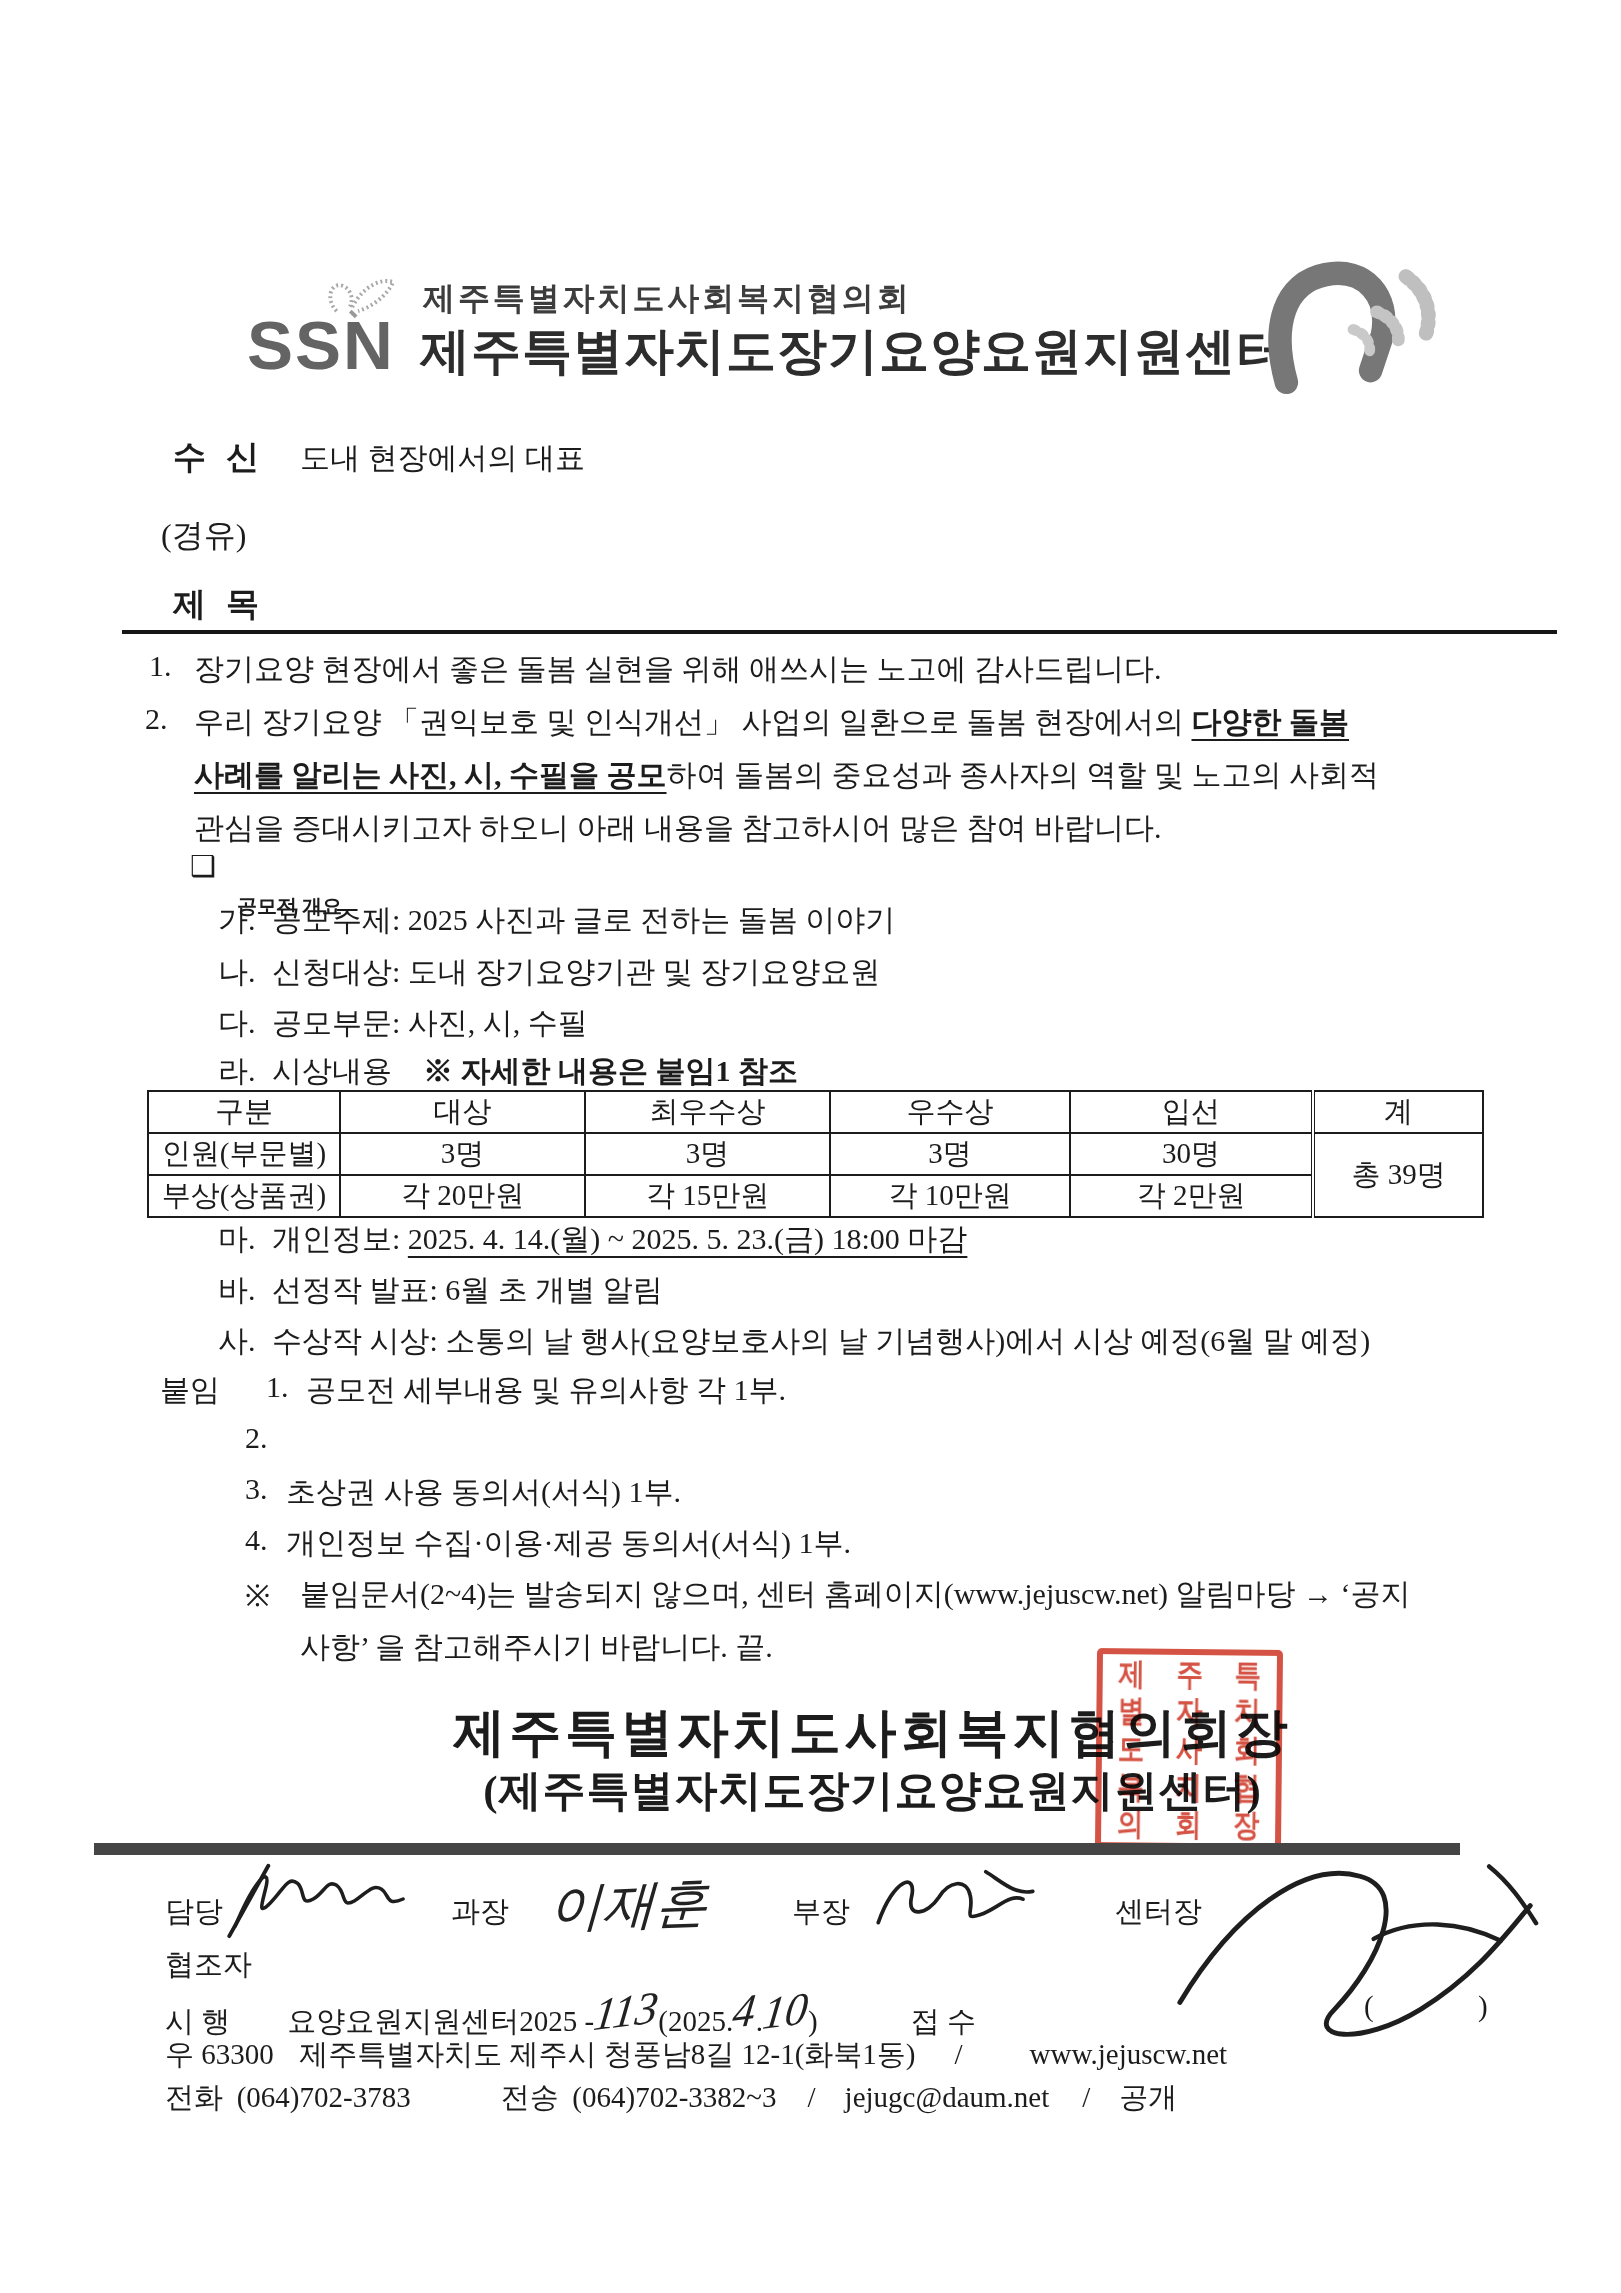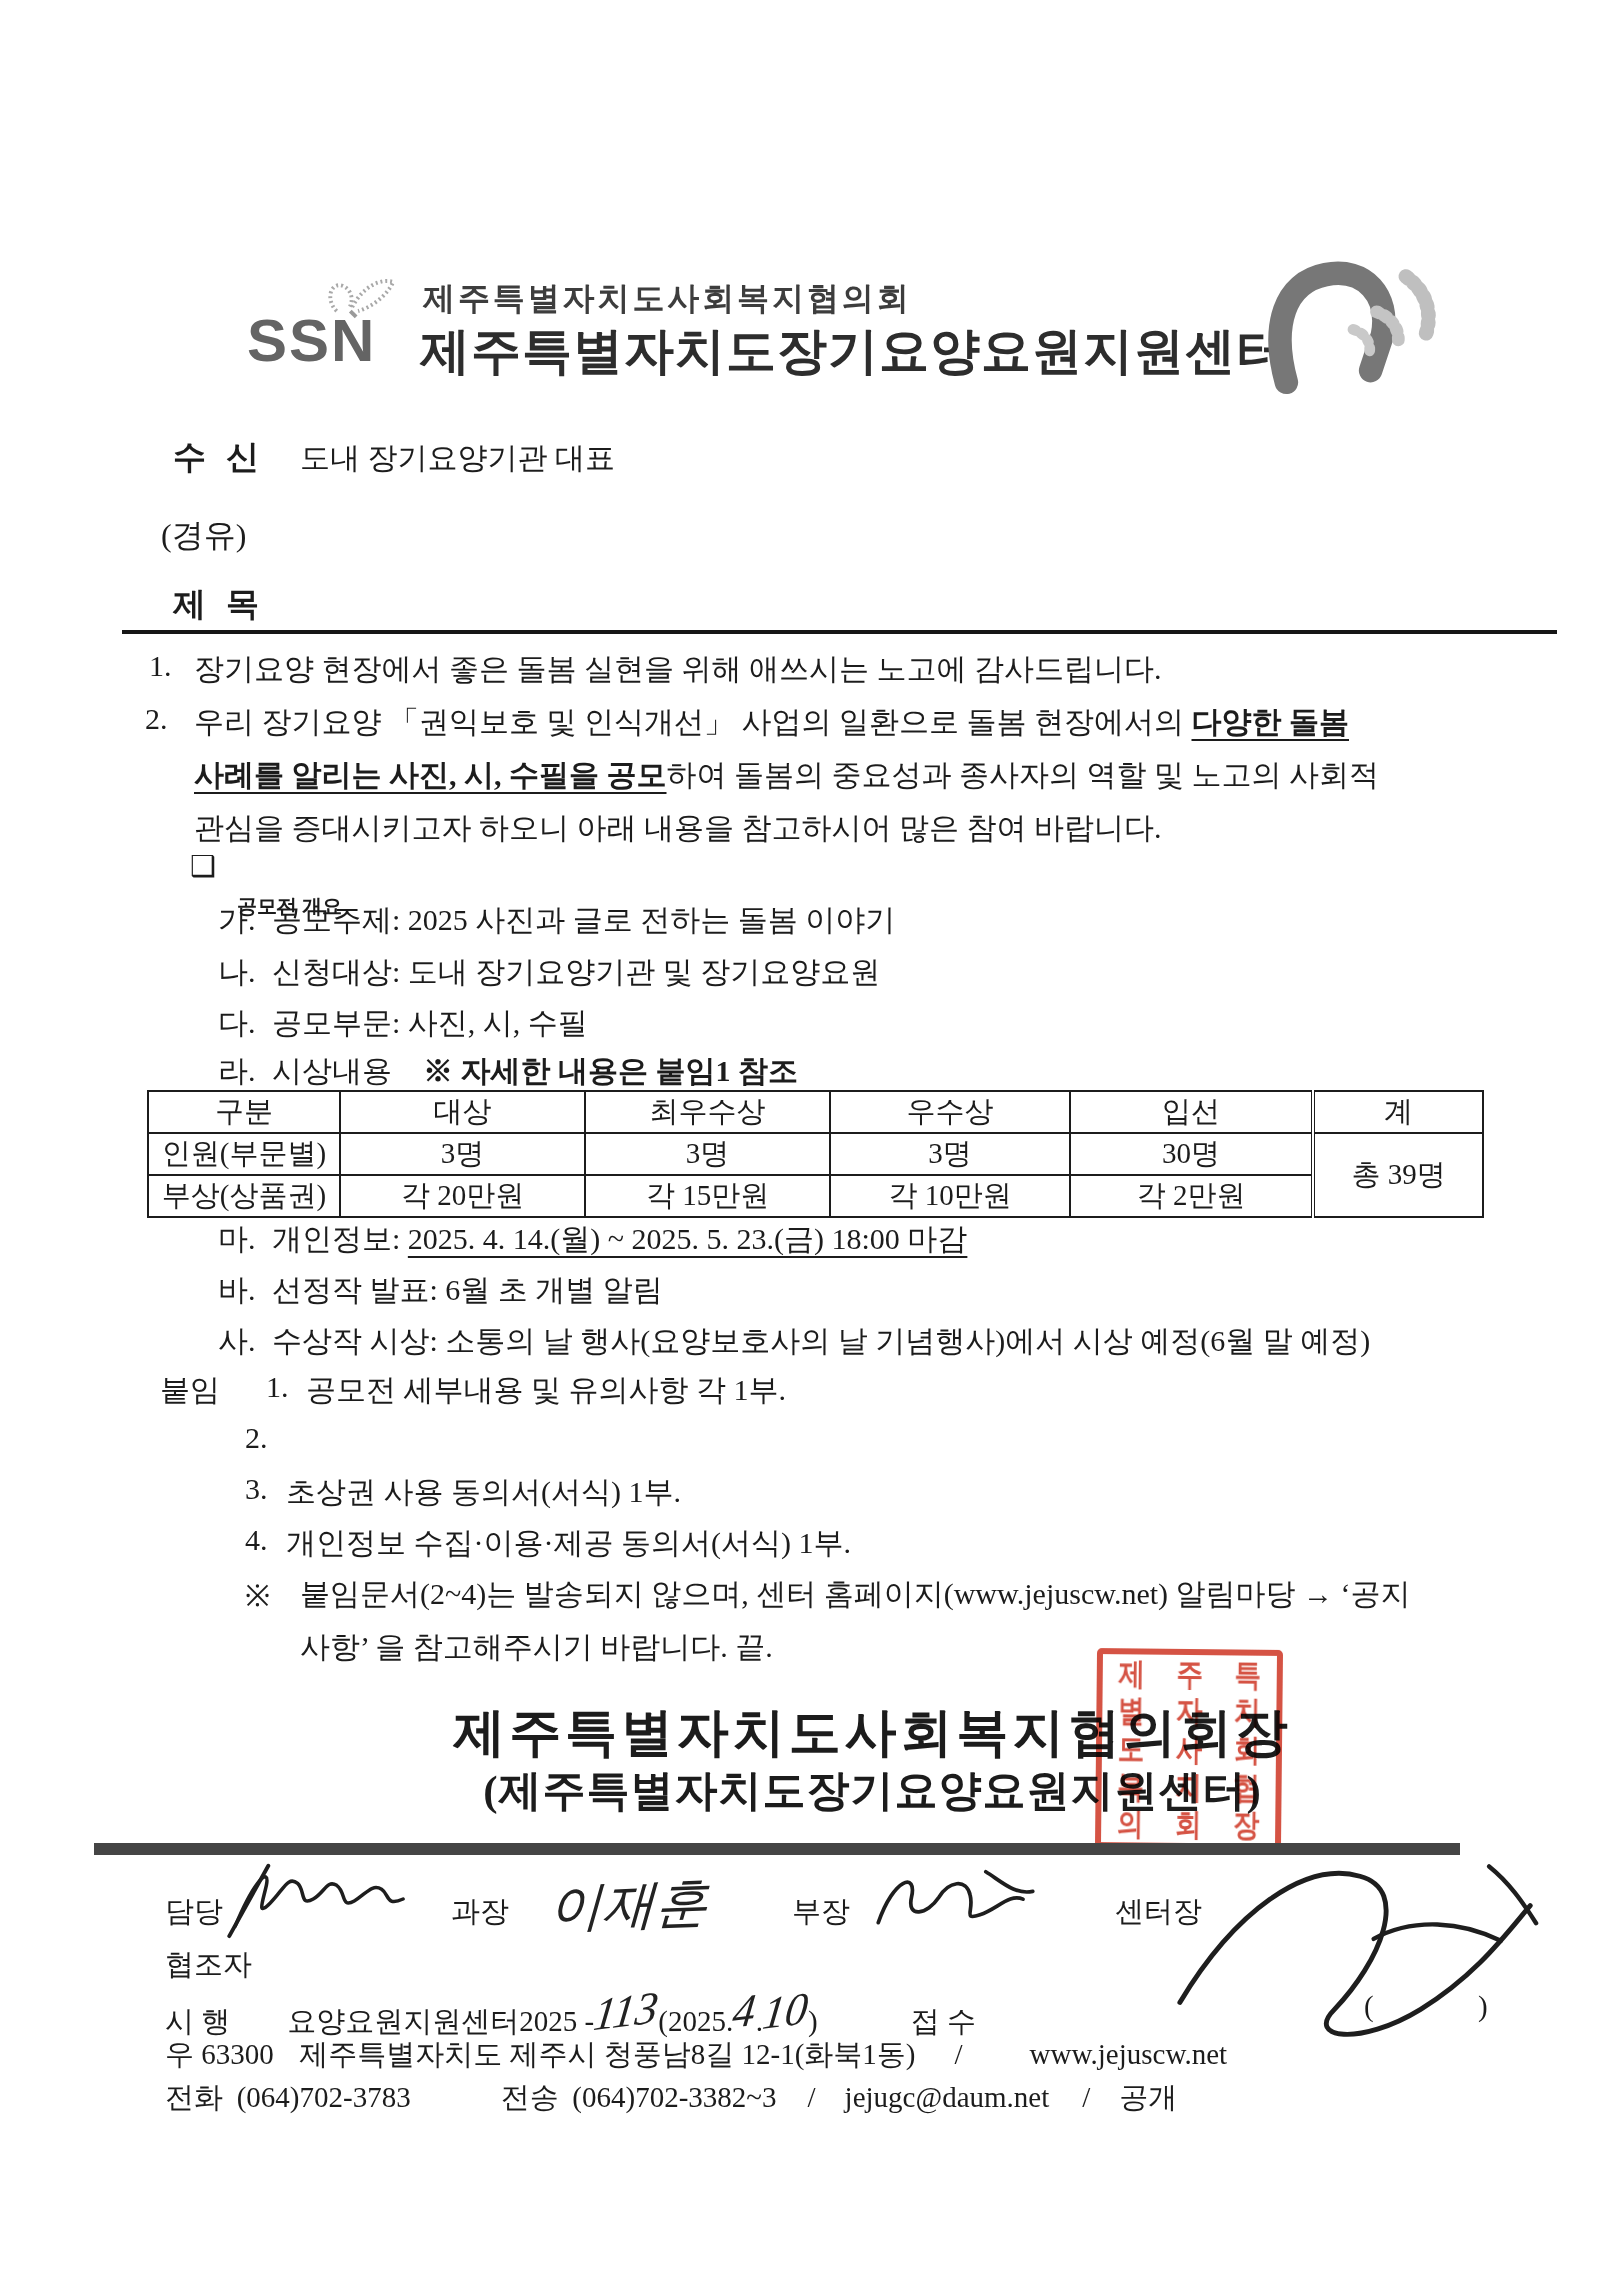--- a/index.html
+++ b/index.html
@@ -5,21 +5,21 @@
   html,body{margin:0;padding:0;background:#e8e8e8;}
   .page{position:relative;width:1621px;height:2294px;background:#ffffff;margin:0 auto;
         font-family:"Liberation Serif","DejaVu Serif",serif;color:#1c1c1c;overflow:hidden;}
   .abs{position:absolute;white-space:nowrap;}
   .gothic{font-family:"Liberation Sans","DejaVu Sans",sans-serif;}
   .b{font-weight:bold;}
   .u{text-decoration:underline;text-underline-offset:6.9px;text-decoration-thickness:2px;}
   .line{font-size:30px;}
   .small-org{font-size:32px;font-weight:bold;color:#3d3d3d;letter-spacing:2.9px;}
   .large-org{font-size:50px;font-weight:bold;color:#2d2d2d;letter-spacing:1px;}
-  .ssn{font-size:60px;font-weight:bold;color:#646464;letter-spacing:2px;}
+  .ssn{font-size:69px;font-weight:bold;color:#646464;letter-spacing:2px;}
   .rule1{position:absolute;left:122px;top:630px;width:1435px;height:3.9px;background:#161616;}
   .rule2{position:absolute;left:94px;top:1843px;width:1366px;height:11.8px;background:#454545;}
   .awards{position:absolute;left:147px;top:1090px;border-collapse:collapse;table-layout:fixed;
           font-size:29px;border:2.9px solid #1c1c1c;}
   .awards th,.awards td{border:2px solid #1c1c1c;text-align:center;padding:0;height:36px;font-weight:normal;}
   .awards thead th{height:39px;border-bottom:2.9px solid #1c1c1c;}
   .awards .dbl{border-left:4.9px double #1c1c1c;}
   .sign-wrap{position:absolute;left:392px;top:0;width:961px;text-align:center;}
   .sign-title{font-size:52px;font-weight:bold;letter-spacing:3.9px;}
   .sign-sub{font-size:43px;font-weight:bold;letter-spacing:1px;}
@@ -51,21 +51,21 @@
   <div class="abs small-org gothic" style="left:423px;top:277px;">제주특별자치도사회복지협의회</div>
   <div class="abs large-org gothic" style="left:420px;top:318px;">제주특별자치도장기요양요원지원센터</div>
   <svg class="abs" style="left:1257px;top:251px;" width="191" height="152" viewBox="0 0 195 155">
     <path d="M 30 134 C 14 76 28 32 70 24 C 110 16 136 46 128 86 L 116 122" fill="none" stroke="#777777" stroke-width="24" stroke-linecap="round"></path>
     <path d="M 152 26 C 172 40 180 62 172 86" fill="none" stroke="#bfbfbf" stroke-width="15" stroke-linecap="round" stroke-dasharray="3 6"></path>
     <path d="M 122 62 C 138 68 146 80 144 94" fill="none" stroke="#c4c4c4" stroke-width="13" stroke-linecap="round" stroke-dasharray="3 6"></path>
     <path d="M 98 80 C 110 84 116 92 115 102" fill="none" stroke="#c9c9c9" stroke-width="11" stroke-linecap="round" stroke-dasharray="3 6"></path>
   </svg>
 
   <span class="abs line b" style="left:173px;top:435px;font-size:33px;letter-spacing:5.9px;">수 신</span>
-  <span class="abs line" style="left:300px;top:438px;">도내 장기요양기관 대표</span>
+  <span class="abs line" style="left:300px;top:438px;">도내 현장에서의 대표</span>
   <span class="abs line" style="left:161px;top:514px;font-size:32px;">(경유)</span>
   <span class="abs line b" style="left:173px;top:582px;font-size:33px;letter-spacing:5.9px;">제 목</span>
   <div class="rule1"></div>
 
   <span class="abs line" style="left:149px;top:649px;">1.</span>
   <span class="abs line" style="left:194px;top:649px;">장기요양 현장에서 좋은 돌봄 실현을 위해 애쓰시는 노고에 감사드립니다.</span>
 
   <span class="abs line" style="left:145px;top:702px;">2.</span>
   <span class="abs line" style="left:194px;top:702px;"><span>우리 장기요양 「권익보호 및 인식개선」 사업의 일환으로 돌봄 현장에서의 </span><span class="b u">다양한 돌봄</span></span>
   <span class="abs line" style="left:194px;top:755px;"><span class="b u">사례를 알리는 사진, 시, 수필을 공모</span><span>하여 돌봄의 중요성과 종사자의 역할 및 노고의 사회적</span></span>

